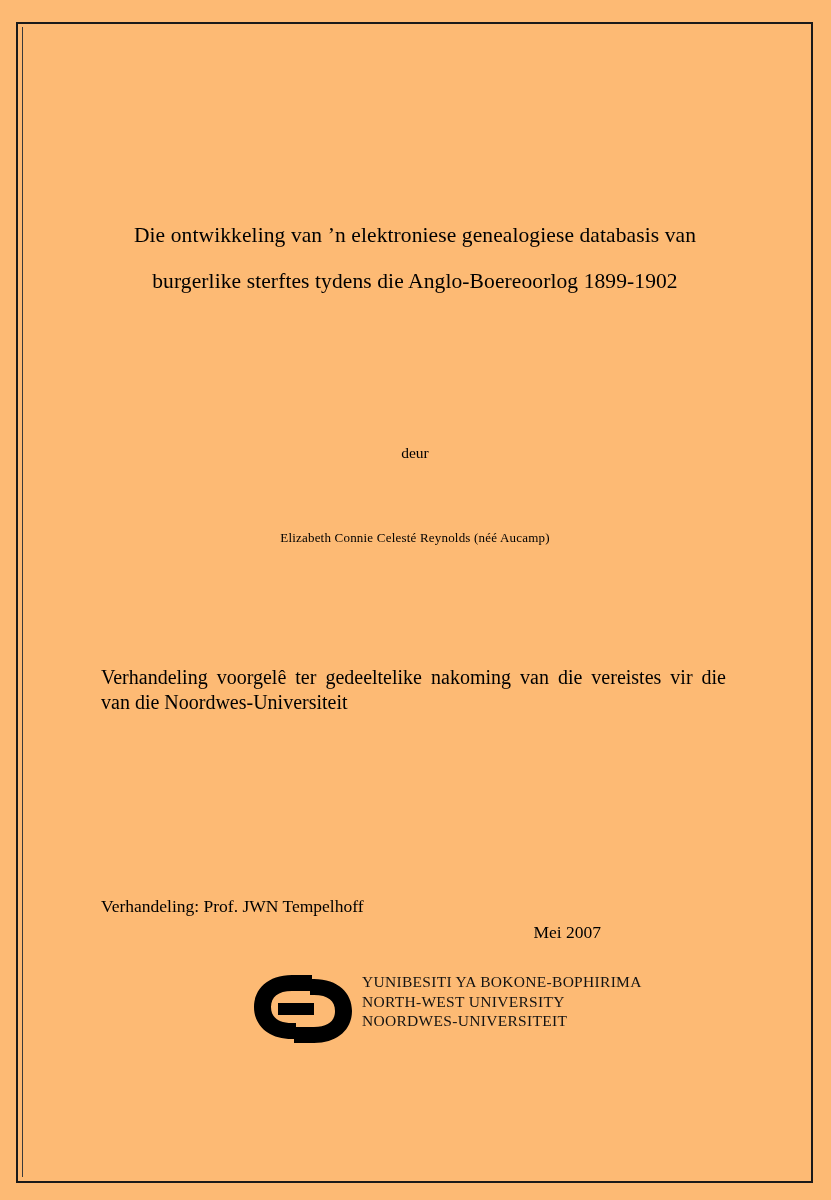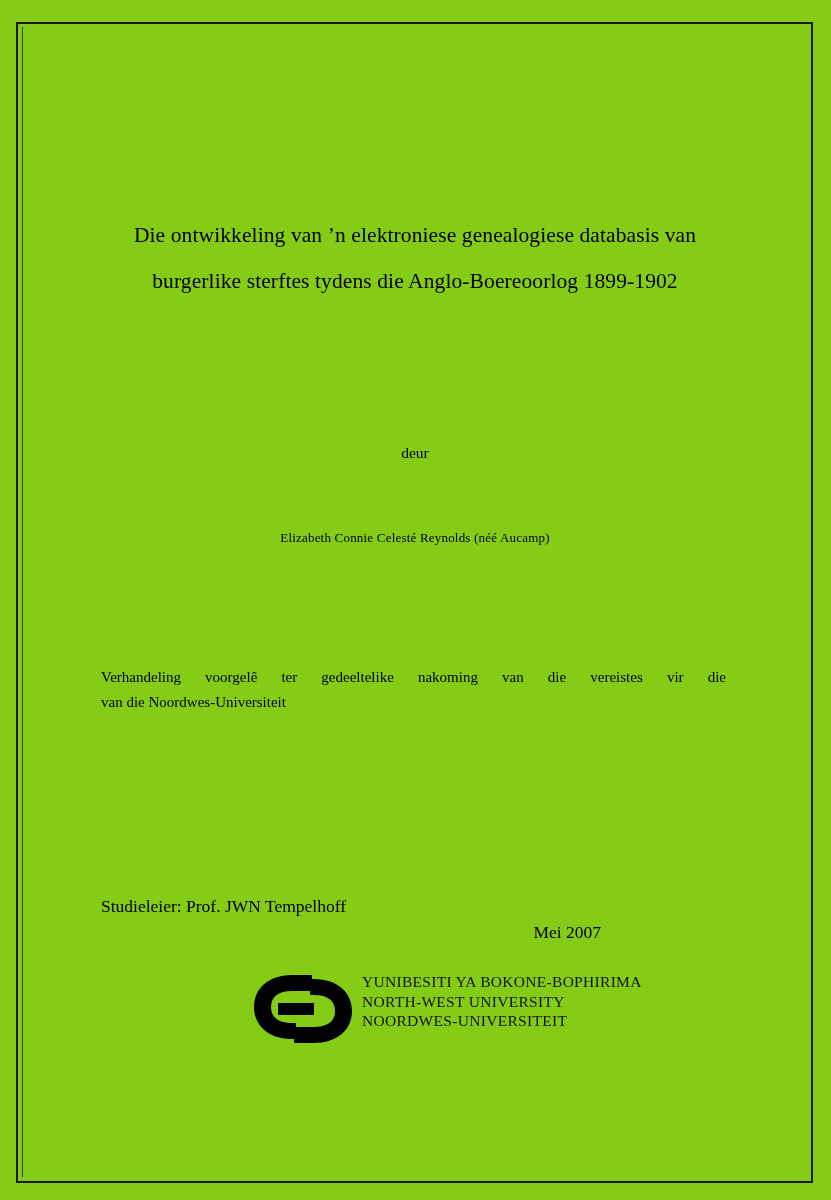--- a/index.html
+++ b/index.html
@@ -11,21 +11,21 @@
     width: 831px;
     height: 1200px;
     font-family: "Liberation Serif", serif;
     color: #000000;
     overflow: hidden;
   }
   .page {
     position: relative;
     width: 831px;
     height: 1200px;
-    background: #84cc16;
+    background: #fdba74;
   }
   
   .scan-frame {
     position: absolute;
     left: 16px;
     top: 22px;
     width: 797px;
     height: 1161px;
     border: 2px solid #1a1a1a;
     box-sizing: border-box;
@@ -74,21 +74,21 @@
     width: 630px;
     text-align: center;
     font-size: 13px;
     letter-spacing: 0.2px;
   }
   .statement {
     position: absolute;
     left: 1px;
     top: 605px;
     width: 625px;
-    font-size: 15px;
+    font-size: 20px;
     line-height: 25px;
     text-align: justify;
   }
   .statement .l1 { text-align: justify; text-align-last: justify; }
   .statement .l2 { text-align: left; }
   .statement .l3 { text-align: left; }
   .statement i { font-style: italic; }
   .supervisor {
     position: absolute;
     left: 1px;
@@ -151,21 +151,21 @@
 
     <div class="byword">deur</div>
 
     <div class="author">Elizabeth Connie Celesté Reynolds (néé Aucamp)</div>
 
     <div class="statement">
       <div class="l1">Verhandeling voorgelê ter gedeeltelike nakoming van die vereistes vir die</div>
       <div class="l3">van die Noordwes-Universiteit</div>
     </div>
 
-    <div class="supervisor">Studieleier: Prof. JWN Tempelhoff</div>
+    <div class="supervisor">Verhandeling: Prof. JWN Tempelhoff</div>
     <div class="date">Mei 2007</div>
 
     <div class="logo-block">
       <svg class="logo-mark" viewBox="0 0 106 80">
         <path d="M42 6 C18 6 4 20 4 38 C4 56 18 70 42 70 L46 70 L46 54 L42 54 C28 54 21 48 21 38 C21 28 28 22 42 22 L62 22 L62 6 Z" fill="#000000"></path>
         <path d="M64 10 C88 10 102 24 102 42 C102 60 88 74 64 74 L44 74 L44 58 L64 58 C78 58 85 52 85 42 C85 32 78 26 64 26 L60 26 L60 10 Z" fill="#000000"></path>
         <rect x="28" y="34" width="36" height="12" fill="#000000"></rect>
       </svg>
       <div class="logo-text">
         <div>YUNIBESITI YA BOKONE-BOPHIRIMA</div>

